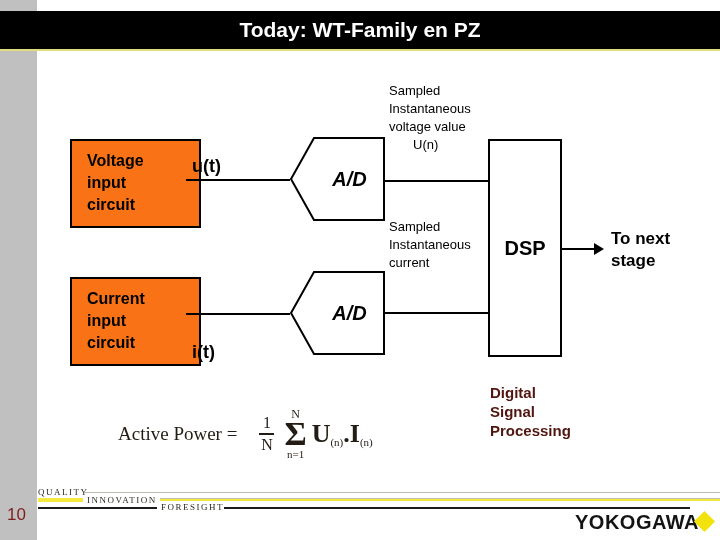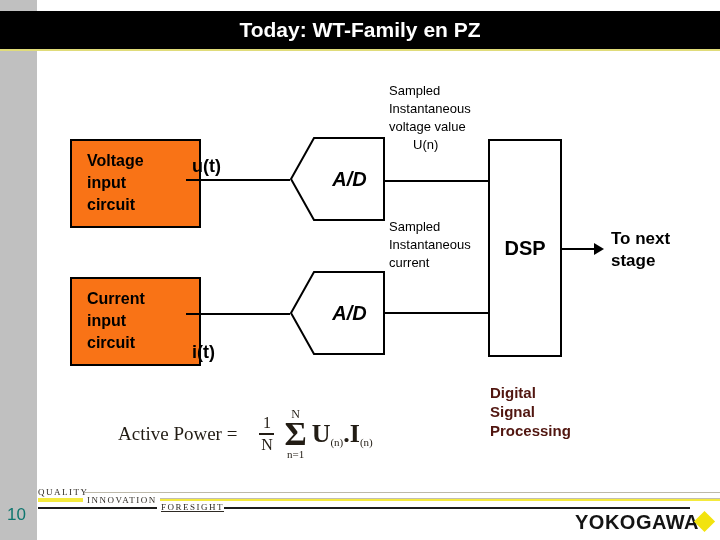--- a/index.html
+++ b/index.html
@@ -66,30 +66,30 @@
   .f-sum .sym{font-size:34px;font-weight:bold;line-height:0.85;}
   .f-sum .lower{font-size:11px;margin-top:1px;}
   .f-terms{font-size:26px;font-weight:bold;white-space:nowrap;text-align:center;}
   .f-terms sub{font-size:11px;font-weight:normal;vertical-align:-4px;}
 
   
   .foot-word{position:absolute;font-family:"Liberation Serif", serif;font-size:9px;
              letter-spacing:1.5px;color:#2e2a24;white-space:nowrap;}
   .fw-quality{left:38px;top:487px;}
   .fw-innovation{left:87px;top:495px;}
-  .fw-foresight{left:161px;top:502px;text-decoration:underline;}
+  .fw-foresight{left:161px;top:502px;}
   .foot-line{position:absolute;}
   .fl-1{left:85px;top:492px;width:635px;height:1px;background:#bdb9aa;}
   .fl-yellow-short{left:38px;top:498px;width:45px;height:4px;background:#f4ea3d;}
   .fl-2a{left:160px;top:498px;width:560px;height:1px;background:#c2beae;}
   .fl-2b{left:160px;top:499px;width:560px;height:2px;background:#f4ea3d;}
   .fl-3a{left:38px;top:507px;width:119px;height:2px;background:#1c1c1c;}
   .fl-3b{left:224px;top:507px;width:466px;height:2px;background:#1c1c1c;}
 
-  .page-number{position:absolute;left:7px;top:505px;font-size:17px;color:#0f766e;}
+  .page-number{position:absolute;left:7px;top:505px;font-size:17px;color:#7f1d1d;}
   .logo-text{position:absolute;left:575px;top:511px;font-weight:bold;font-size:20px;
              letter-spacing:0.5px;color:#141414;}
   .logo-diamond{position:absolute;left:697px;top:514px;width:15px;height:15px;background:#f2e30e;
                 transform:rotate(45deg);}
 </style>
 </head>
 <body>
 
 <div class="slide">
 

